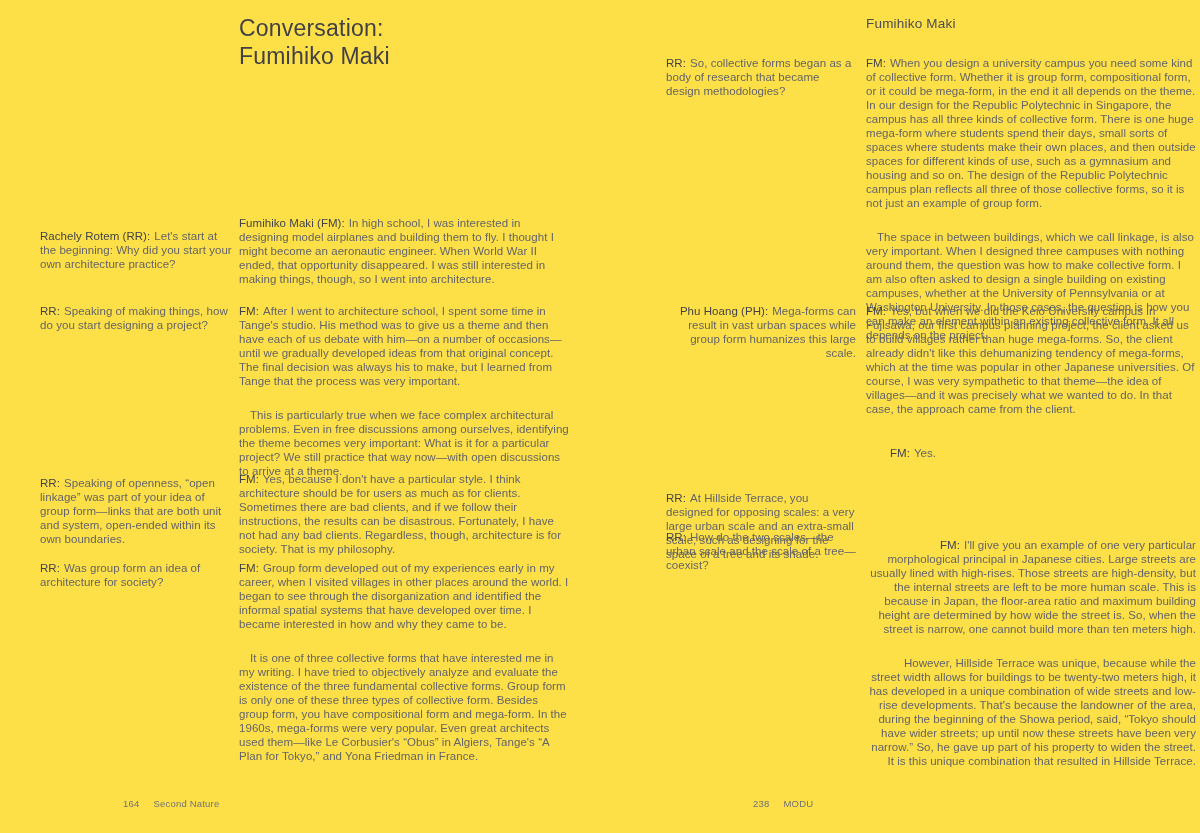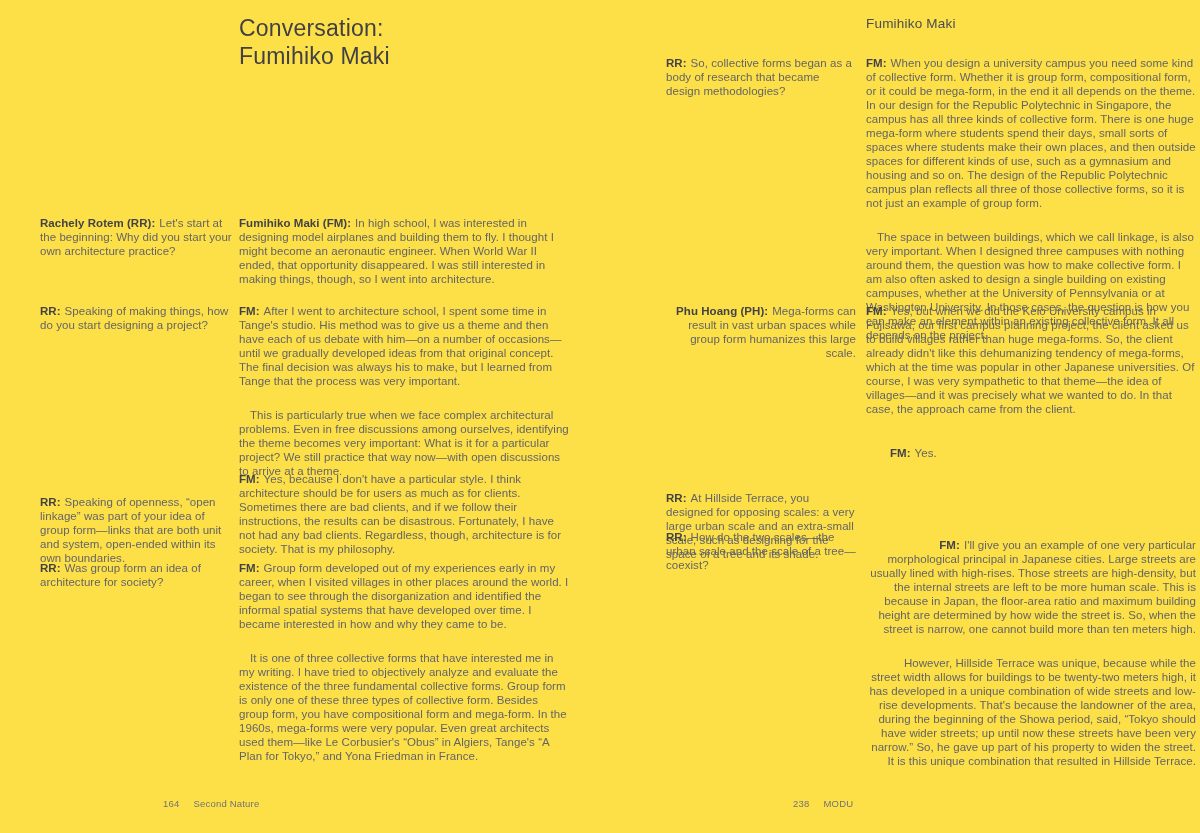--- a/index.html
+++ b/index.html
@@ -28,60 +28,59 @@
     letter-spacing: 0.2px;
   }
   .q, .a p {
     font-size: 11.5px;
     line-height: 14px;
     letter-spacing: 0.05px;
     margin: 0;
   }
   .a p.ind { text-indent: 11px; margin-top: 20px; }
   strong.speaker {
-    font-weight: 700;
+    font-weight: 400;
     color: #434347;
     margin-right: 4px;
   }
   .q-col-l { left: 40px;  width: 192px; }
   .a-col-l { left: 239px; width: 330px; }
   .q-col-r { left: 666px; width: 190px; }
   .a-col-r { left: 866px; width: 330px; }
   .footer {
     font-size: 9.5px;
     color: #717175;
     letter-spacing: 0.2px;
-    margin-left: 40px;
   }
   .footer .label { margin-left: 14px; }
 </style>
 </head>
 <body>
 
 <div class="spread">
 
   <section>
 
     <h1 class="abs title" style="left:239px; top:14px; width:320px;">
       <span>Conversation:</span>
       <span>Fumihiko Maki</span>
     </h1>
 
-    <p class="abs q q-col-l" style="top:216px;"><strong class="speaker">Rachely Rotem (RR):</strong><span>Let's start at the beginning: Why did you start your own architecture practice?</span></p>
+    <p class="abs q q-col-l" style="top:229px;"><strong class="speaker">Rachely Rotem (RR):</strong><span>Let's start at the beginning: Why did you start your own architecture practice?</span></p>
     <div class="abs a a-col-l" style="top:216px;">
       <p><strong class="speaker">Fumihiko Maki (FM):</strong><span>In high school, I was interested in designing model airplanes and building them to fly. I thought I might become an aeronautic engineer. When World War II ended, that opportunity disappeared. I was still interested in making things, though, so I went into architecture.</span></p>
     </div>
 
     <p class="abs q q-col-l" style="top:304px;"><strong class="speaker">RR:</strong><span>Speaking of making things, how do you start designing a project?</span></p>
     <div class="abs a a-col-l" style="top:304px;">
       <p><strong class="speaker">FM:</strong><span>After I went to architecture school, I spent some time in Tange's studio. His method was to give us a theme and then have each of us debate with him—on a number of occasions—until we gradually developed ideas from that original concept. The final decision was always his to make, but I learned from Tange that the process was very important.</span></p>
       <p class="ind">This is particularly true when we face complex architectural problems. Even in free discussions among ourselves, identifying the theme becomes very important: What is it for a particular project? We still practice that way now—with open discussions to arrive at a theme.</p>
     </div>
 
-    <p class="abs q q-col-l" style="top:495px;"><strong class="speaker">RR:</strong><span>Speaking of openness, “open linkage” was part of your idea of group form—links that are both unit and system, open-ended within its own boundaries.</span></p>
+    <p class="abs q q-col-l" style="top:476px;"><strong class="speaker">RR:</strong><span>Speaking of openness, “open linkage” was part of your idea of group form—links that are both unit and system, open-ended within its own boundaries.</span></p>
     <div class="abs a a-col-l" style="top:472px;">
       <p><strong class="speaker">FM:</strong><span>Yes, because I don't have a particular style. I think architecture should be for users as much as for clients. Sometimes there are bad clients, and if we follow their instructions, the results can be disastrous. Fortunately, I have not had any bad clients. Regardless, though, architecture is for society. That is my philosophy.</span></p>
     </div>
 
     <p class="abs q q-col-l" style="top:561px;"><strong class="speaker">RR:</strong><span>Was group form an idea of architecture for society?</span></p>
     <div class="abs a a-col-l" style="top:561px;">
       <p><strong class="speaker">FM:</strong><span>Group form developed out of my experiences early in my career, when I visited villages in other places around the world. I began to see through the disorganization and identified the informal spatial systems that have developed over time. I became interested in how and why they came to be.</span></p>
       <p class="ind">It is one of three collective forms that have interested me in my writing. I have tried to objectively analyze and evaluate the existence of the three fundamental collective forms. Group form is only one of these three types of collective form. Besides group form, you have compositional form and mega-form. In the 1960s, mega-forms were very popular. Even great architects used them—like Le Corbusier's “Obus” in Algiers, Tange's “A Plan for Tokyo,” and Yona Friedman in France.</p>
     </div>
 

